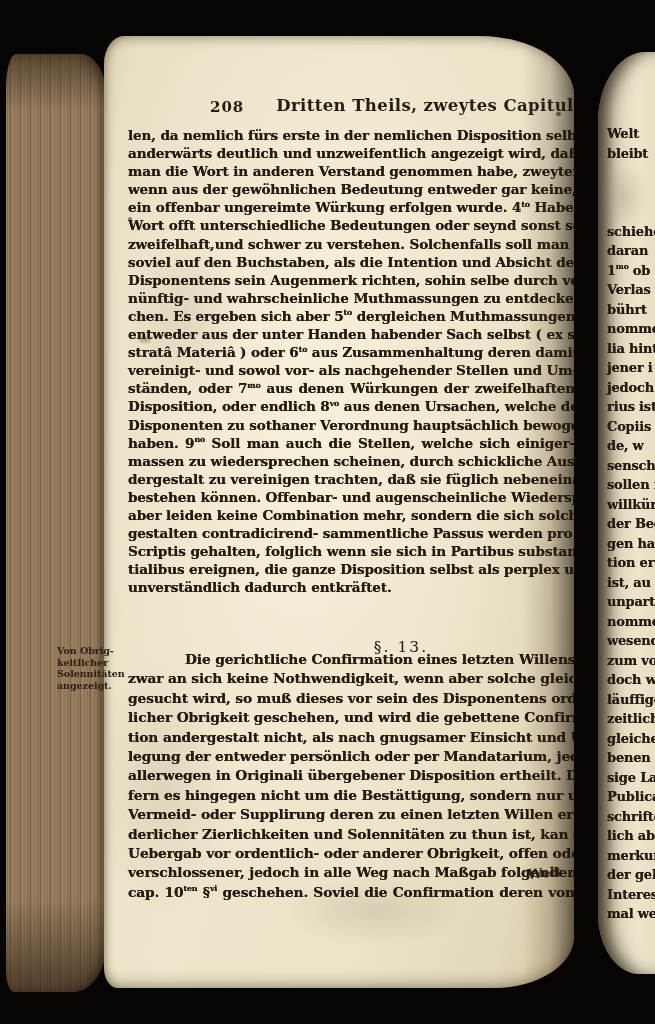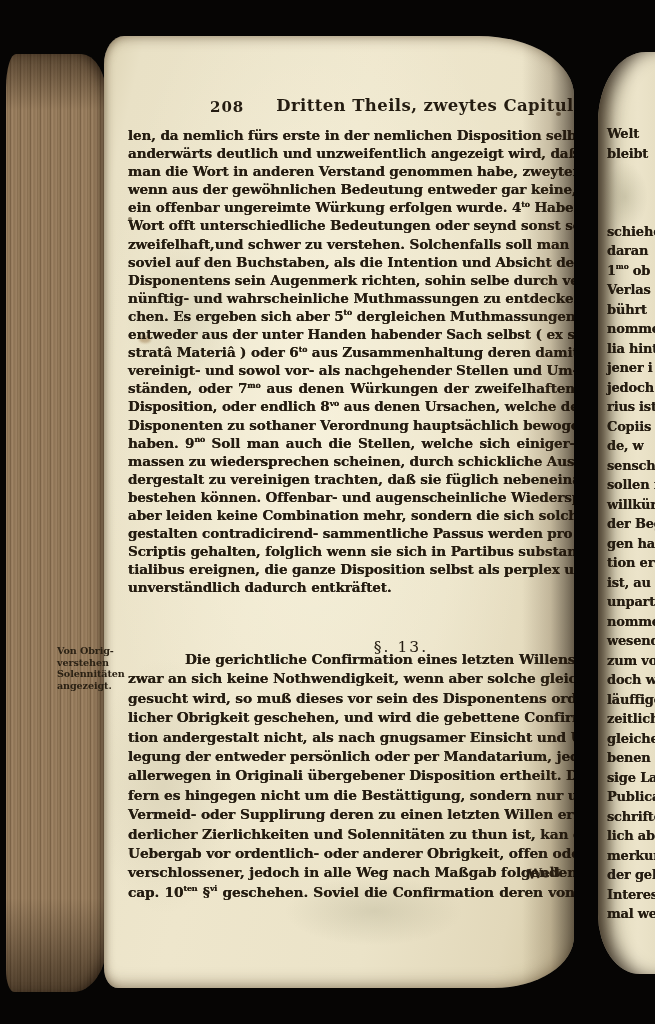--- a/index.html
+++ b/index.html
@@ -180,21 +180,21 @@
         <div class="tline">cap. 10<sup>ten</sup> §<sup>vi</sup> geschehen.  Soviel die Confirmation deren von</div>
       </div>
 
     <div id="catchword">Welt</div>
 
     <div id="gutter-shade"></div>
   </div>
 
   <div id="margin-note">
       <div class="tline">Von Obrig-</div>
-      <div class="tline">verstehen</div>
+      <div class="tline">keitlicher</div>
       <div class="tline">Solennitäten</div>
       <div class="tline">angezeigt.</div>
     </div>
 
   <div id="right-page">
     <div class="smudge" id="smudge-4"></div>
     <div id="fragments">
         <div class="tline">Welt</div>
         <div class="tline">bleibt</div>
         <div class="tline empty"></div>

